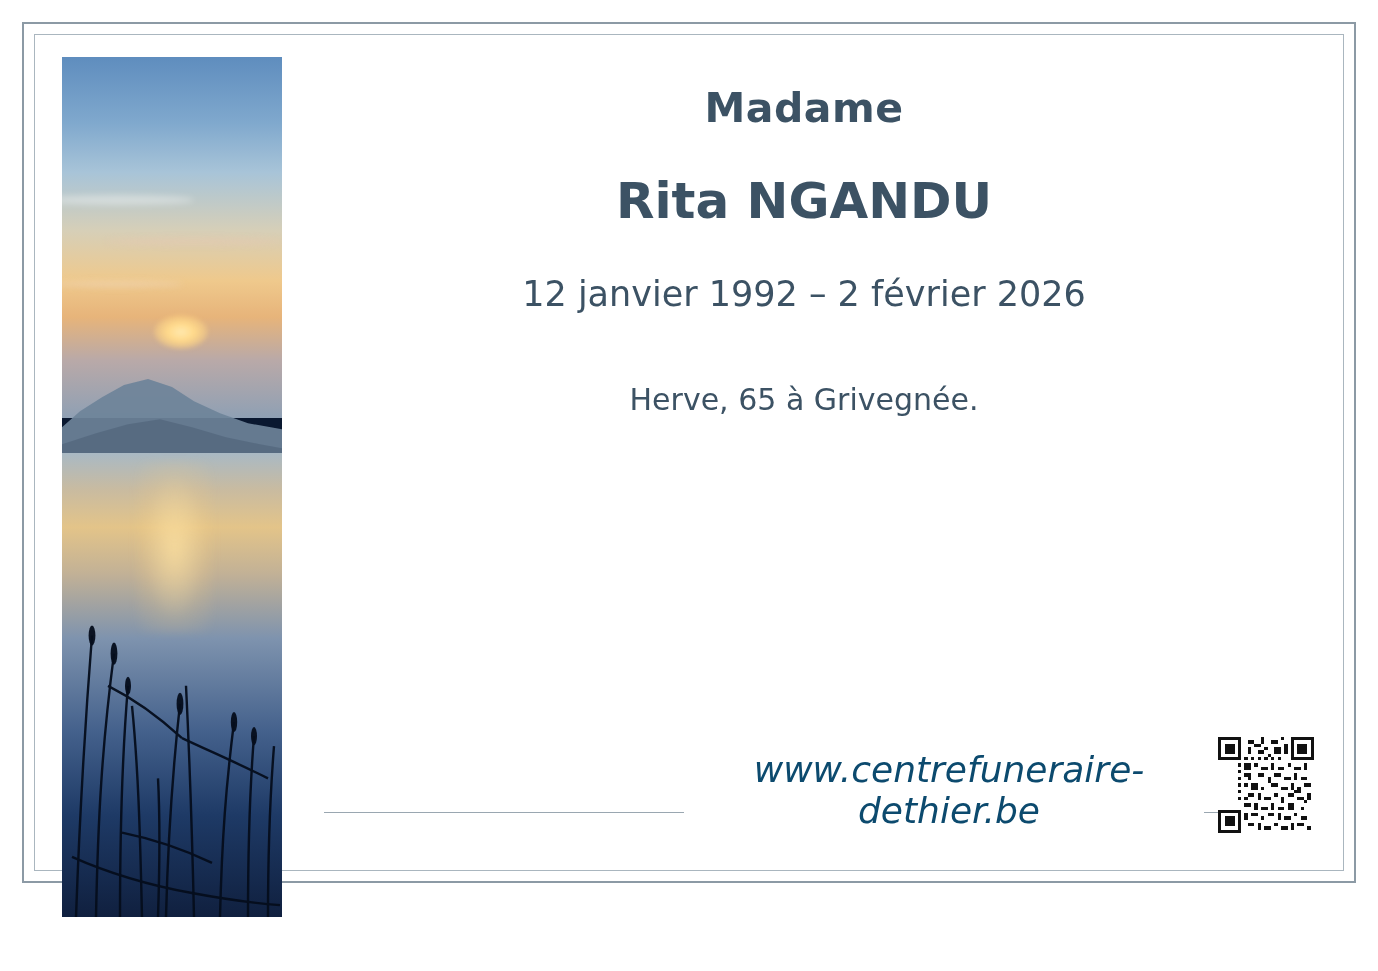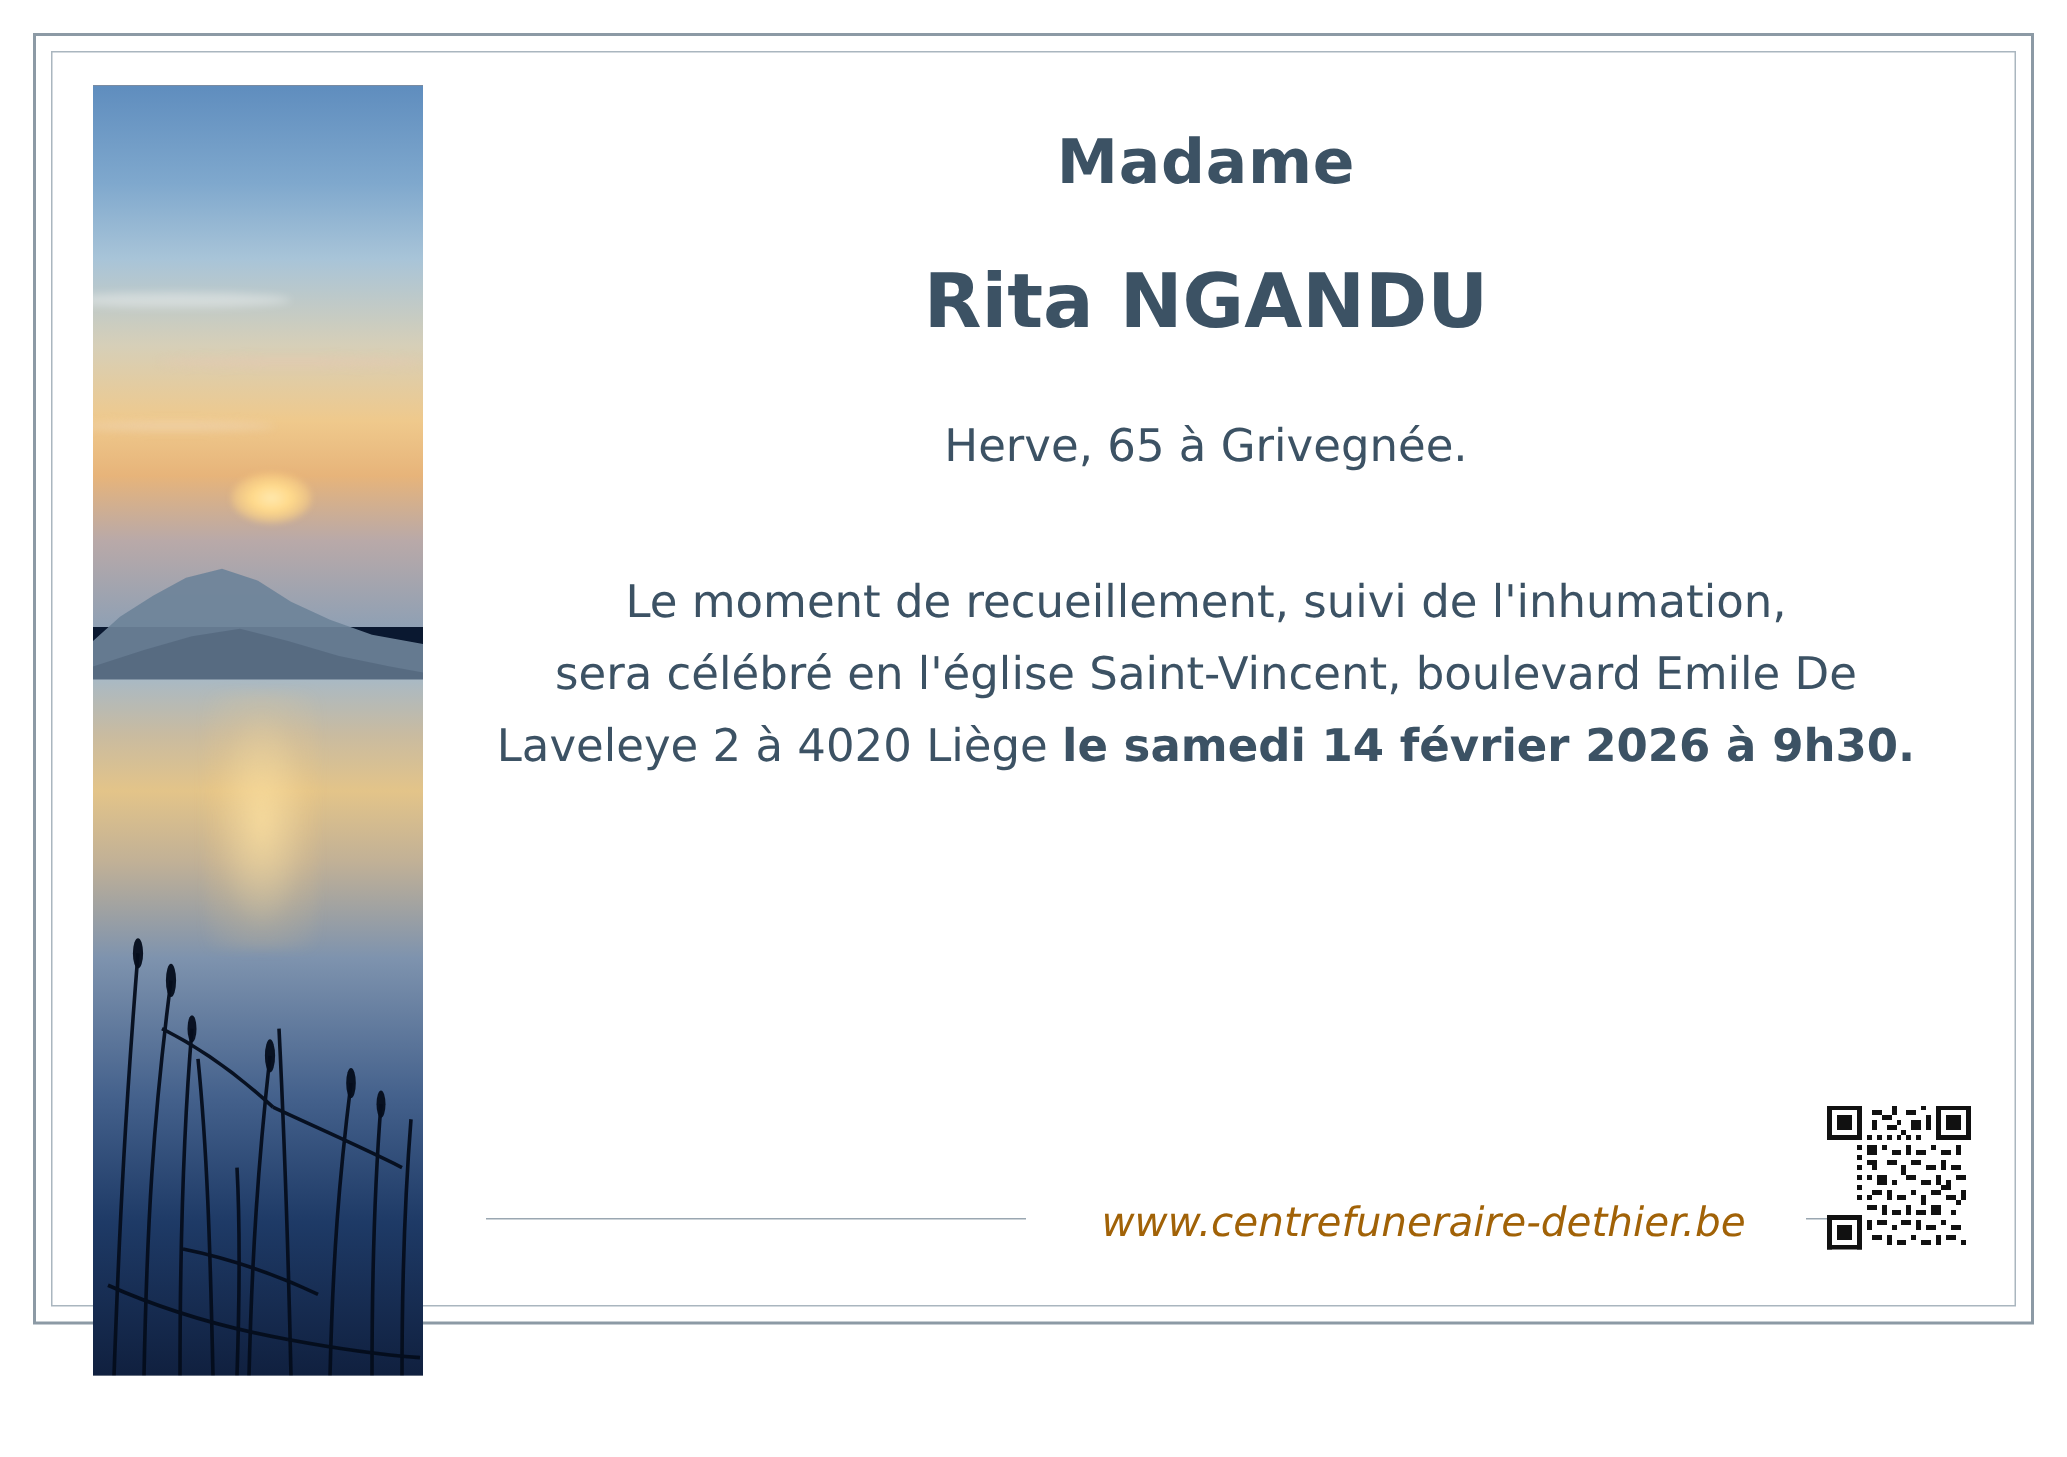--- a/index.html
+++ b/index.html
@@ -161,23 +161,23 @@
     width: 48px;
     height: 1px;
     background: #9aa7b1;
   }
   .website {
     position: absolute;
     left: 690px;
     bottom: 50px;
     width: 470px;
     text-align: center;
-    font-size: 27px;
+    font-size: 36px;
     font-style: italic;
-    color: #a16207;
+    color: #0c4a6e;
   }
   .qr {
     position: absolute;
     right: 40px;
     bottom: 48px;
     width: 96px;
     height: 96px;
   }
 </style>
 </head>
@@ -224,32 +224,26 @@
         <ellipse cx="118" cy="318" rx="3.4" ry="11"></ellipse>
         <ellipse cx="172" cy="336" rx="3.2" ry="10"></ellipse>
         <ellipse cx="192" cy="350" rx="3" ry="9"></ellipse>
       </g>
     </svg>
   </div>
 
   <div class="content">
     <div class="title">Madame</div>
     <div class="name">Rita NGANDU</div>
+    <div class="dates">12 janvier 1992 – 2 février 2026</div>
 
     <div class="para first">
       <div>Herve, 65 à Grivegnée.</div>
     </div>
 
-    <div class="para second">
-      <div>Le moment de recueillement, suivi de l'inhumation,</div>
-      <div>sera célébré en l'église Saint-Vincent, boulevard Emile De</div>
-      <div>
-        <span>Laveleye 2 à 4020 Liège </span><b>le samedi 14 février 2026 à 9h30.</b>
-      </div>
-    </div>
 
   </div>
 
   <div class="footer-rule-left"></div>
   <div class="footer-rule-right"></div>
   <div class="website">www.centrefuneraire-dethier.be</div>
 
   <svg class="qr" viewBox="0 0 29 29" shape-rendering="crispEdges">
     <rect width="29" height="29" fill="#ffffff"></rect>
     <g fill="#111111">

